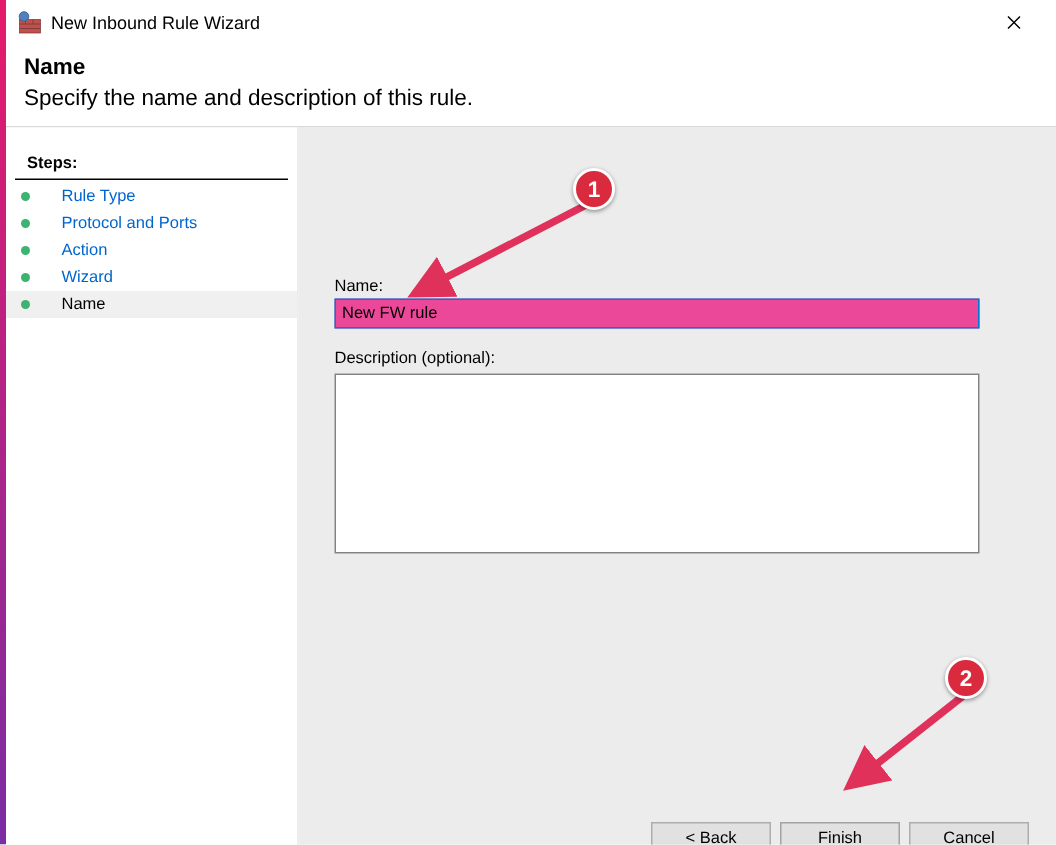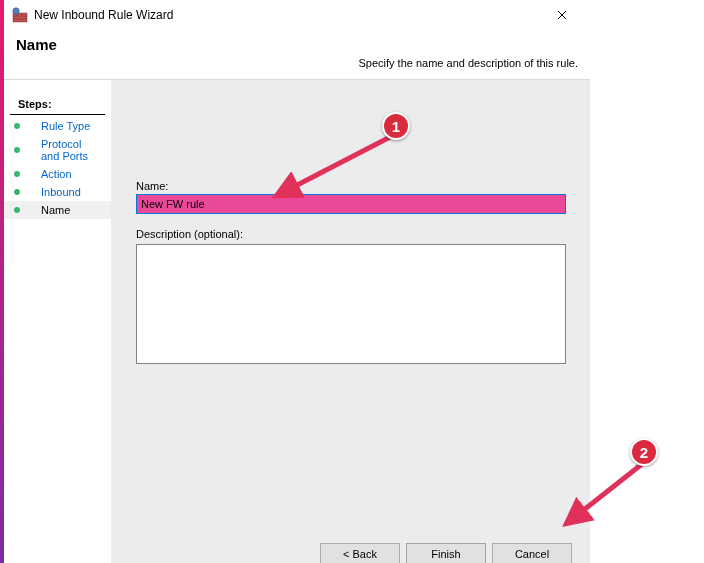--- a/index.html
+++ b/index.html
@@ -1,24 +1,24 @@
 <!DOCTYPE html>
 <html><head>
 <meta charset="utf-8">
 <style>
   * { box-sizing: border-box; font-family: "Segoe UI", Tahoma, sans-serif; }
   body { margin: 0; background: #fff; width: 704px; height: 563px; overflow: hidden; position: relative; }
-  .window { width: 590px; height: 563px; position: relative; border-left: 4px solid; border-image: linear-gradient(#e61a6b,#7a2da3) 1; }
+  .window { width: 704px; height: 563px; position: relative; border-left: 4px solid; border-image: linear-gradient(#e61a6b,#7a2da3) 1; }
   .titlebar { height: 30px; display: flex; align-items: center; padding: 0 8px; background: #fff; }
   .titlebar .icon { width: 16px; height: 16px; margin-right: 6px; }
   .titlebar .title { font-size: 12px; color: #000; flex: 1; }
   .titlebar .close { width: 40px; height: 28px; display: flex; align-items: center; justify-content: center; color: #000; cursor: default; }
   .header { padding: 6px 12px 10px; border-bottom: 1px solid #d9d9d9; }
   .header .page-title { font-size: 15px; font-weight: bold; color: #000; margin-bottom: 4px; }
-  .header .desc { font-size: 11px; color: #000; text-align: right; }
+  .header .desc { font-size: 15px; color: #000; }
   .body { display: flex; height: calc(100% - 30px - 46px); }
   .sidebar { width: 195px; background: #fff; border-right: 1px solid #ececec; }
   .steps-hdr { font-size: 11px; font-weight: bold; padding: 6px 8px 4px; border-bottom: 1px solid #000; margin: 12px 6px 2px; }
   .step { display: flex; align-items: center; gap: 21px; padding: 3px 10px; font-size: 11px; color: #0066cc; cursor: pointer; }
   .step.current { background: #f0f0f0; color: #000; }
   .bullet { width: 6px; height: 6px; border-radius: 50%; background: #3cb371; flex-shrink: 0; }
   .main { flex: 1; background: #ececec; position: relative; padding: 100px 24px 0 24px; }
   .lbl { font-size: 11px; color: #000; margin-bottom: 2px; }
   .name-input { width: 430px; height: 20px; border: 1px solid #0078d7; background: #ec4899; font-size: 11px; padding: 1px 4px; outline: none; }
   .desc-text { width: 430px; height: 120px; border: 1px solid #828282; background: #fff; font-size: 11px; padding: 2px 4px; margin-top: 2px; resize: none; outline: none; }
@@ -68,21 +68,21 @@
       <div class="step">
         <span class="bullet"></span>
         <span>Protocol and Ports</span>
       </div>
       <div class="step">
         <span class="bullet"></span>
         <span>Action</span>
       </div>
       <div class="step">
         <span class="bullet"></span>
-        <span>Inbound</span>
+        <span>Wizard</span>
       </div>
       <div class="step current">
         <span class="bullet"></span>
         <span>Name</span>
       </div>
     </div>
 
     <div class="main">
       <div class="lbl">Name:</div>
       <input class="name-input" type="text" value="New FW rule" style="">

